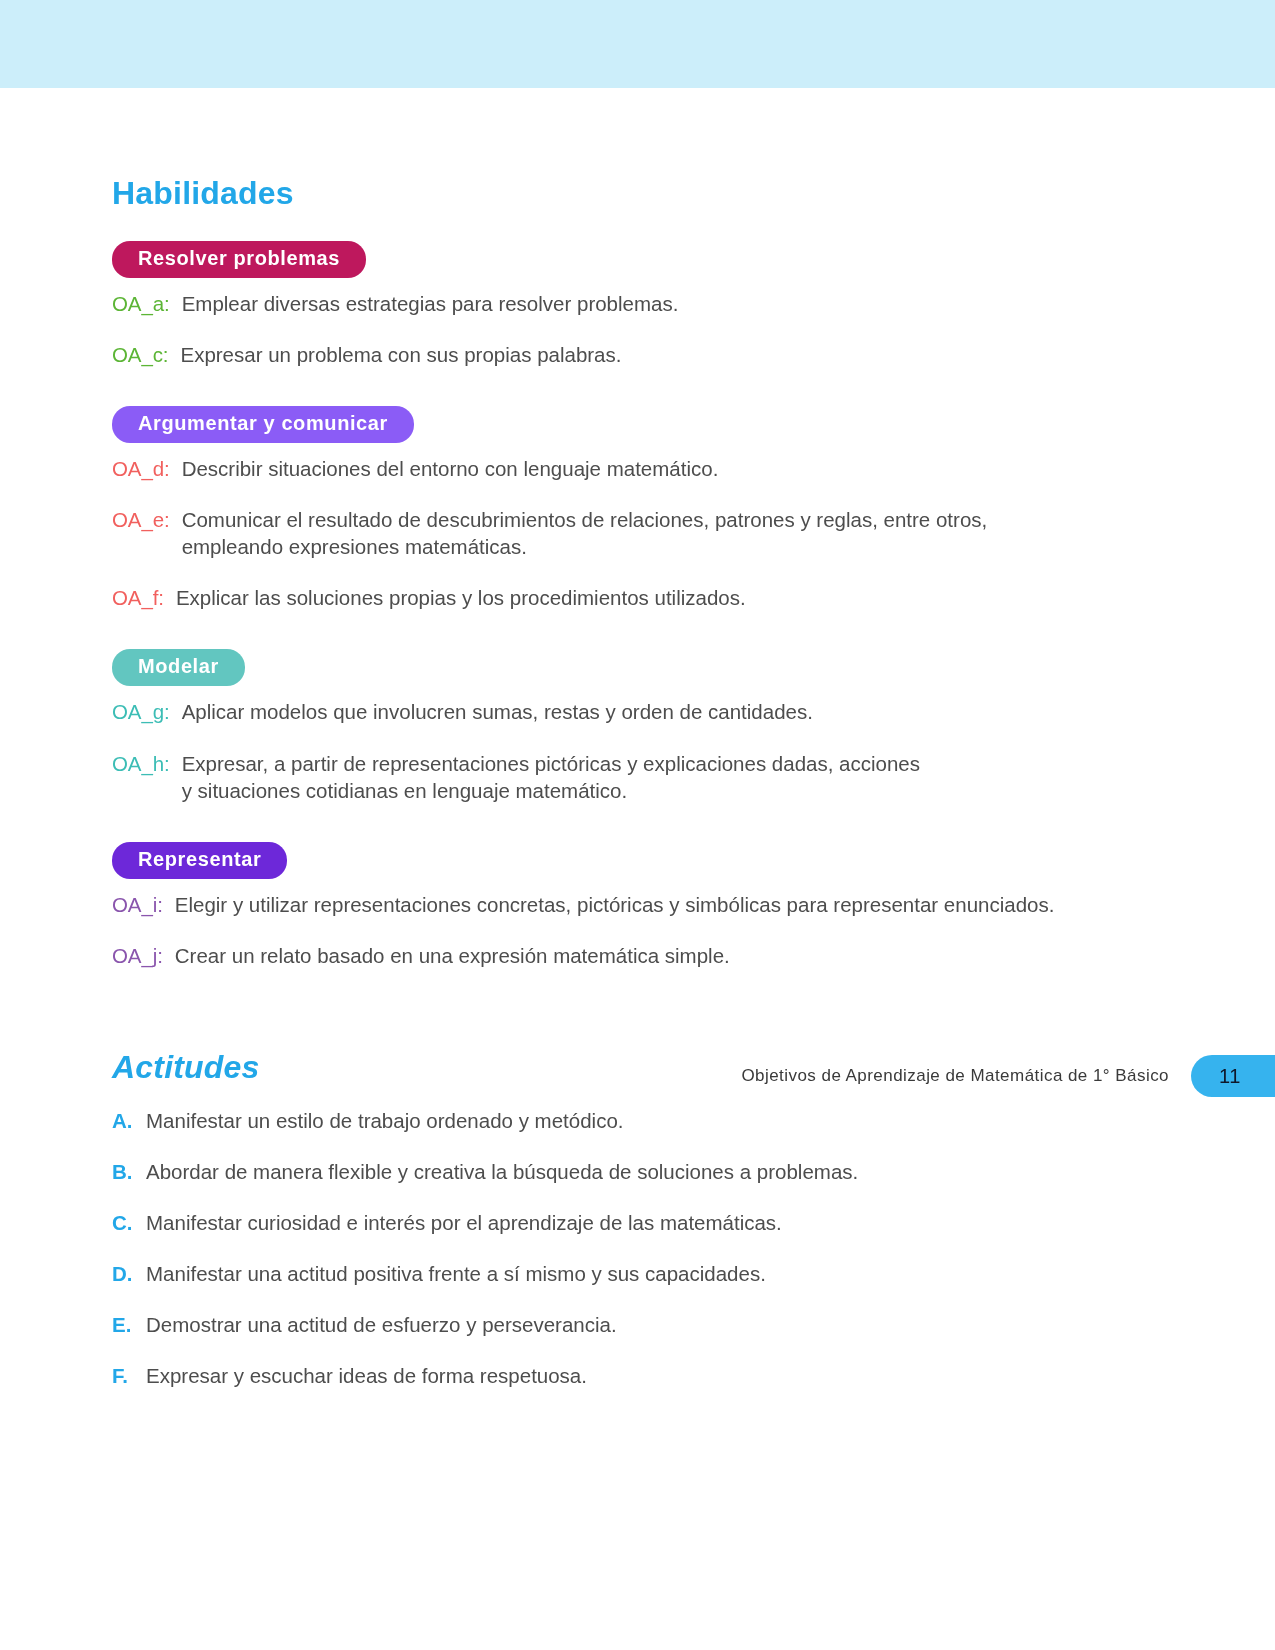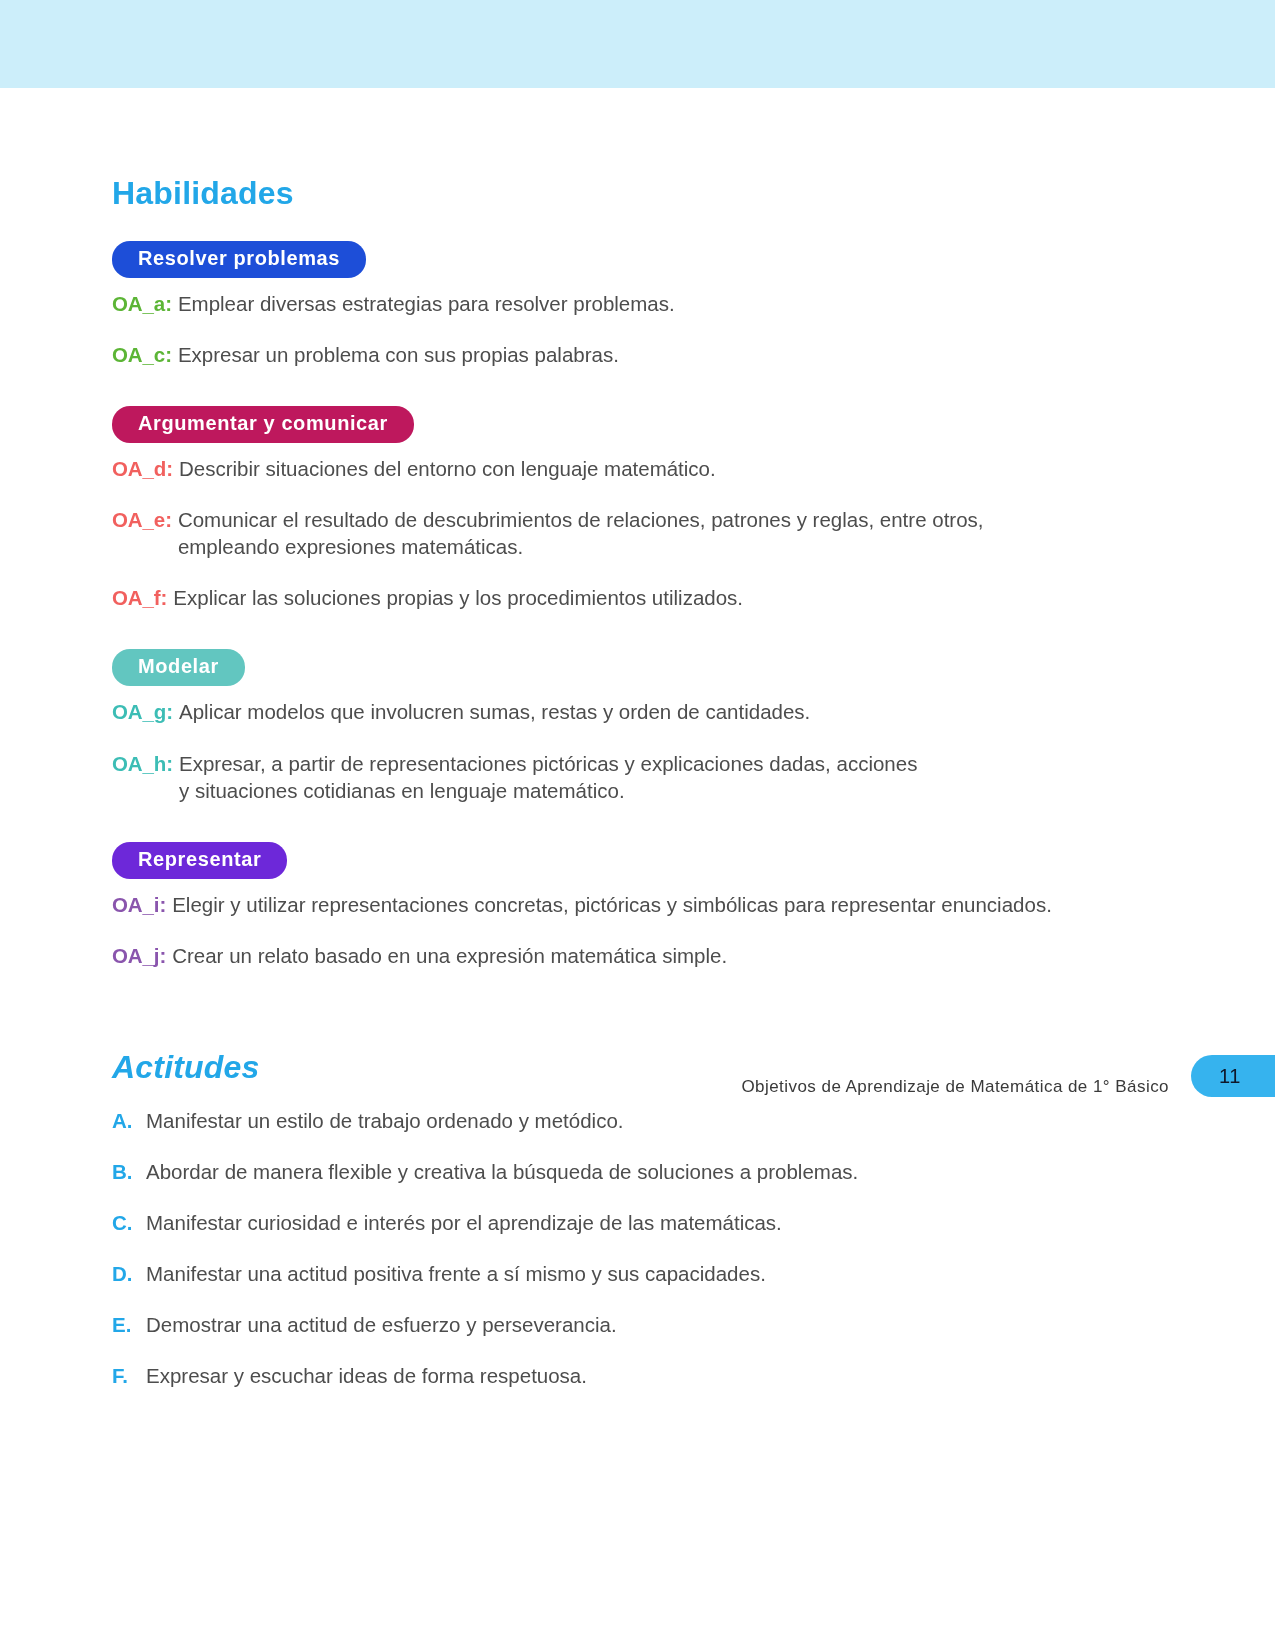--- a/index.html
+++ b/index.html
@@ -62,39 +62,39 @@
     display: inline-block;
     color: #ffffff;
     font-size: 20px;
     font-weight: bold;
     letter-spacing: 0.6px;
     padding: 6px 26px 8px 26px;
     border-radius: 18px;
     margin: 14px 0 12px 0;
     line-height: 1.15;
   }
-  .pill.green  { background: #1d4ed8; }
-  .pill.red    { background: #be185d; }
+  .pill.green  { background: #be185d; }
+  .pill.red    { background: #8b5cf6; }
   .pill.teal   { background: #62c6c0; }
   .pill.purple { background: #6d28d9; }
 
   
   .oa-row {
     display: flex;
     align-items: flex-start;
     margin: 0 0 24px 0;
     font-size: 20.5px;
     line-height: 1.32;
     color: #4d4d4d;
   }
   .oa-code {
-    font-weight: bold;
+    font-weight: normal;
     white-space: nowrap;
     flex: 0 0 auto;
-    margin-right: 6px;
+    margin-right: 12px;
     letter-spacing: -0.1px;
   }
   .oa-code.green  { color: #5cb536; }
   .oa-code.red    { color: #f1605e; }
   .oa-code.teal   { color: #3cbdb5; }
   .oa-code.purple { color: #8a55ad; }
   .oa-text {
     flex: 1 1 auto;
     color: #4d4d4d;
   }
@@ -124,21 +124,21 @@
   }
   .act-text { flex: 1 1 auto; }
 
   
   .footer {
     position: absolute;
     right: 0;
     bottom: 79px;
     height: 42px;
     display: flex;
-    align-items: flex-end;
+    align-items: center;
   }
   .footer-text {
     font-size: 17px;
     color: #3a3a3a;
     letter-spacing: 0.45px;
     margin-right: 22px;
     white-space: nowrap;
   }
   .page-badge {
     background: #36b3ee;

